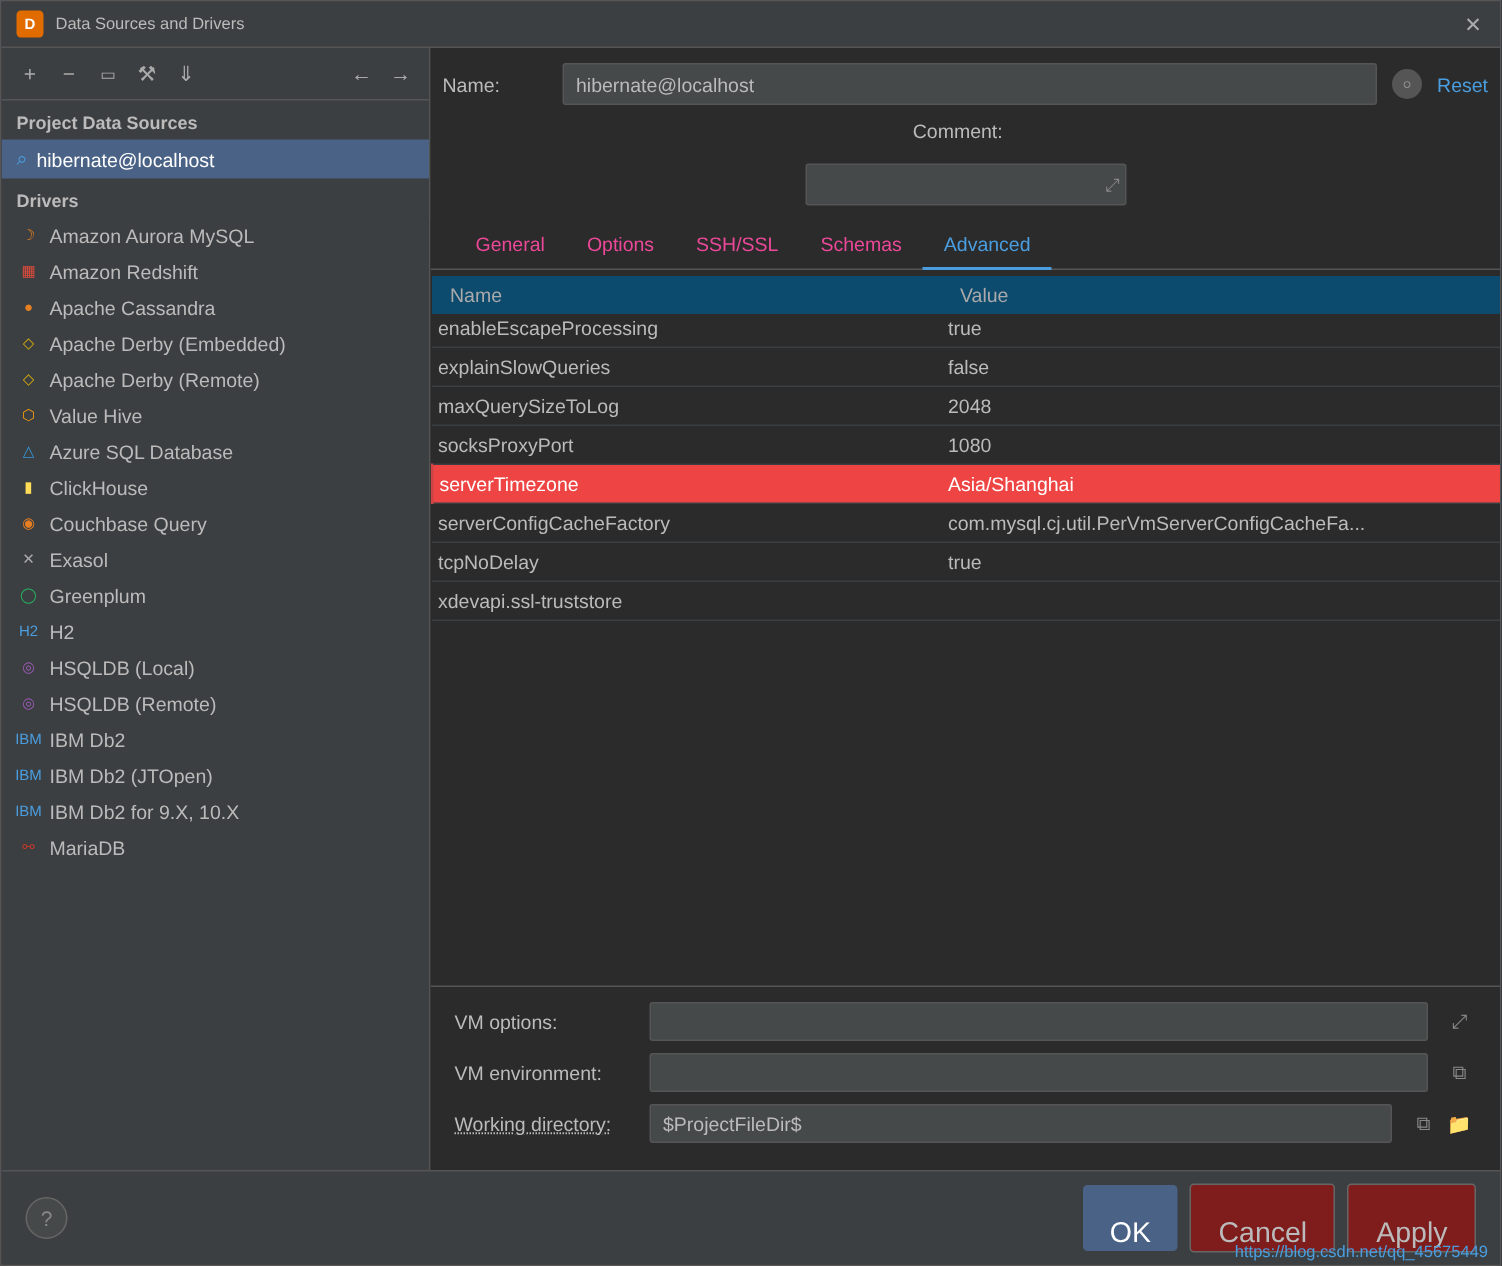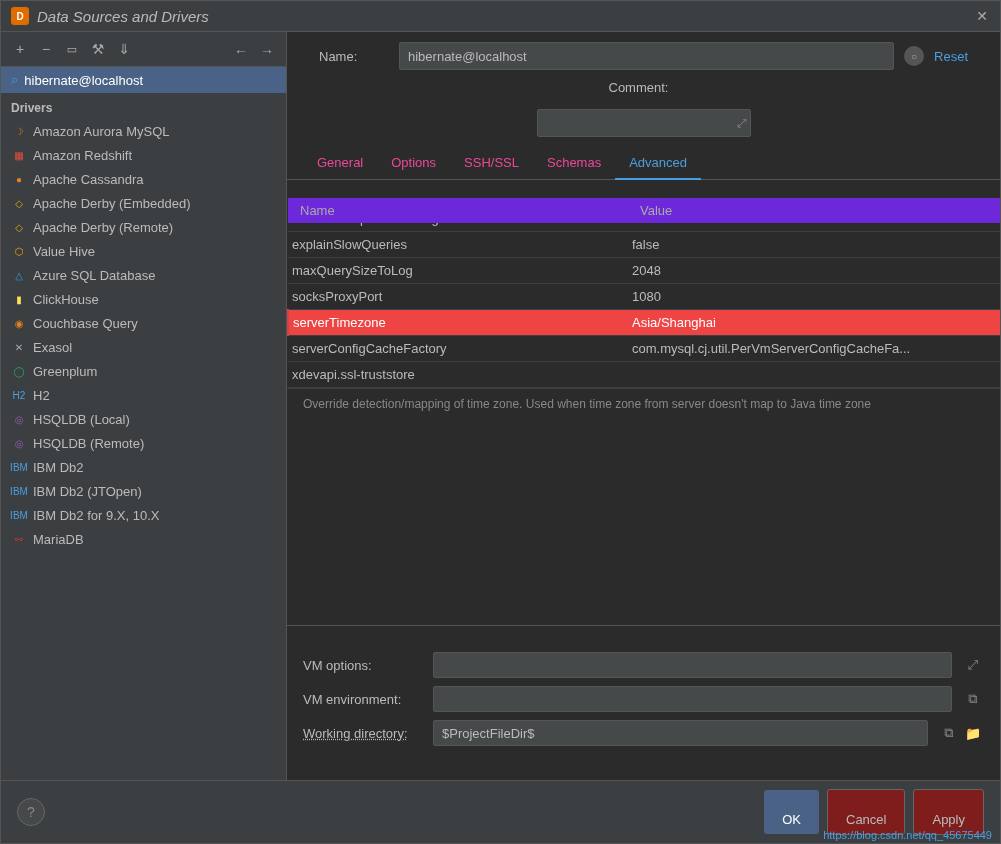--- a/index.html
+++ b/index.html
@@ -36,22 +36,21 @@
       background: #e06c00;
       border-radius: 3px;
       margin-right: 8px;
       flex-shrink: 0;
       display: flex; align-items: center; justify-content: center;
       font-size: 10px; color: white; font-weight: bold;
     }
     .title-bar .title-text {
       flex: 1;
       color: #bbbbbb;
-      font-size: 15px;
-      font-style: italic;
+      font-size: 11px;
     }
     .title-bar .close-btn {
       width: 16px; height: 16px;
       cursor: pointer;
       color: #aaa;
       font-size: 14px;
       display: flex; align-items: center; justify-content: center;
     }
 
     .main-content {
@@ -141,21 +140,21 @@
       flex: 1;
       background: #2b2b2b;
       display: flex;
       flex-direction: column;
       overflow: hidden;
     }
 
     .name-row {
       display: flex;
       align-items: center;
-      padding: 10px 32px;
+      padding: 10px 8px;
       gap: 10px;
       flex-shrink: 0;
     }
     .field-label {
       color: #bbbbbb;
       min-width: 70px;
       font-size: 13px;
     }
     .field-input {
       flex: 1;
@@ -234,29 +233,29 @@
     }
     .table-container::-webkit-scrollbar { width: 8px; }
     .table-container::-webkit-scrollbar-thumb { background: #555; border-radius: 3px; }
     .table-container::-webkit-scrollbar-track { background: #2b2b2b; }
 
     .props-table {
       width: 100%;
       border-collapse: collapse;
     }
     .props-table th {
-      background: #6d28d9;
+      background: #0c4a6e;
       color: #aaa;
       font-weight: normal;
       text-align: left;
       padding: 5px 12px;
       border-bottom: 1px solid #555;
       font-size: 13px;
       position: sticky;
-      top: 18px;
+      top: 4px;
     }
     .props-table td {
       padding: 5px 4px;
       border-bottom: 1px solid #3c3f41;
       font-size: 13px;
       color: #bbbbbb;
     }
     .props-table tr.selected td {
       background: #ef4444;
       color: white;
@@ -273,21 +272,21 @@
       padding: 8px 16px;
       color: #888;
       font-size: 12px;
       min-height: 40px;
       flex-shrink: 0;
     }
 
     
     .bottom-fields {
       border-top: 1px solid #555;
-      padding: 26px 16px;
+      padding: 10px 16px;
       flex-shrink: 0;
     }
     .bottom-field-row {
       display: flex;
       align-items: center;
       margin-bottom: 8px;
       gap: 10px;
     }
     .bottom-field-label {
       min-width: 120px;
@@ -327,21 +326,21 @@
       border-top: 1px solid #555;
       background: #3c3f41;
       gap: 8px;
       flex-shrink: 0;
       position: relative;
     }
     .dialog-btn {
       padding: 22px 18px;
       border: none;
       border-radius: 3px;
-      font-size: 13px;
+      font-size: 19px;
       cursor: pointer;
       height: 28px;
     }
     .btn-primary {
       background: #4a6285;
       color: white;
     }
     .btn-secondary {
       background: #7f1d1d;
       color: #bbbbbb;
@@ -376,20 +375,21 @@
         <button class="toolbar-btn">+</button>
         <button class="toolbar-btn">−</button>
         <button class="toolbar-btn" style="font-size:11px;">▭</button>
         <button class="toolbar-btn">⚒</button>
         <button class="toolbar-btn">⇓</button>
         <div class="toolbar-spacer"></div>
         <button class="toolbar-btn">←</button>
         <button class="toolbar-btn">→</button>
       </div>
 
+      <div class="section-label">Project Data Sources</div>
       <div class="data-source-item selected">
         <span style="color:#4a9ee0; font-size:13px;">⌕</span>
         <span>hibernate@localhost</span>
       </div>
 
       <div class="drivers-section">
         <div class="section-label">Drivers</div>
         <div id="drivers-list">
             <div class="driver-item">
     <span class="driver-icon" style="color:#e67e22; font-size:10px;">☽</span>
@@ -517,26 +517,29 @@
   </tr>
               <tr class="selected">
     <td>serverTimezone</td>
     <td>Asia/Shanghai</td>
   </tr>
               <tr>
     <td>serverConfigCacheFactory</td>
     <td>com.mysql.cj.util.PerVmServerConfigCacheFa...</td>
   </tr>
               <tr>
+    <td>tcpNoDelay</td>
+    <td>true</td>
+  </tr>
+              <tr>
     <td>xdevapi.ssl-truststore</td>
     <td></td>
   </tr>
             </tbody>
         </table>
-        <div class="description-box">Override detection/mapping of time zone. Used when time zone from server doesn't map to Java time zone</div>
       </div>
 
       <div class="bottom-fields">
         <div class="bottom-field-row">
           <span class="bottom-field-label">VM options:</span>
           <input class="bottom-field-input" type="text" value="" style="">
           <div class="bottom-field-icons">
             <button class="field-icon-btn">⤢</button>
           </div>
         </div>

